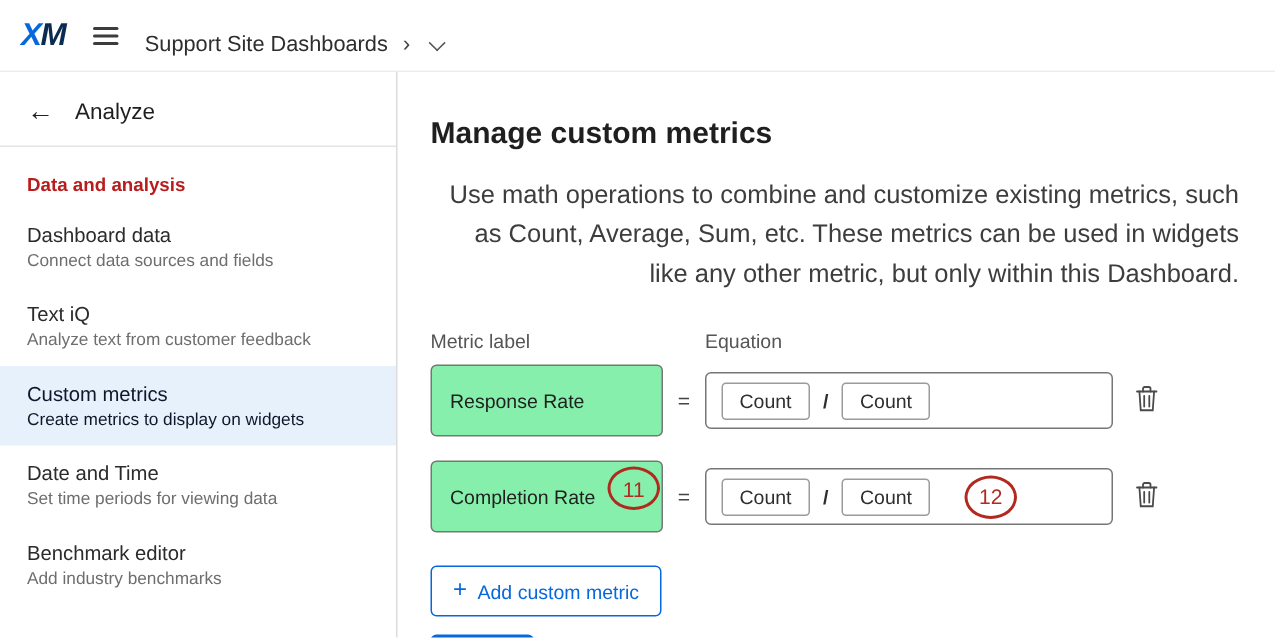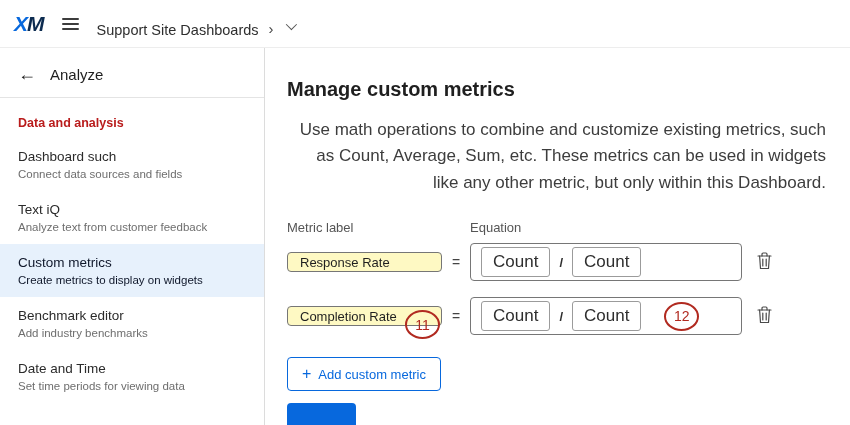--- a/index.html
+++ b/index.html
@@ -14,21 +14,21 @@
   .topbar {
     height:48px; display:flex; align-items:center;
     padding:0 14px; gap:16px; border-bottom:1px solid #ededed;
     background:#fff;
   }
   .logo { font-weight:800; font-size:21px; font-style:italic; letter-spacing:-1px; cursor:pointer; }
   .logo .lx { color:#0768DD; }
   .logo .lm { color:#0C2B50; }
   .hamburger { display:flex; flex-direction:column; gap:3px; cursor:pointer; padding:4px 2px; }
   .hamburger i { display:block; width:17px; height:2px; background:#3c3c3c; border-radius:1px; }
-  .breadcrumb { display:flex; gap:10px; font-size:14.5px; color:#2e2e2e;margin-top:13px; }
+  .breadcrumb { display:flex; align-items:center; gap:10px; font-size:14.5px; color:#2e2e2e;margin-top:13px; }
   .crumb { cursor:pointer; }
   .chev-right { color:#444; font-size:15px; line-height:1; transform:translateY(-1px); }
   .caret-down {
     width:8px; height:8px; border-right:1.6px solid #555; border-bottom:1.6px solid #555;
     transform:rotate(45deg) translateY(-2px); margin-left:2px; cursor:pointer;
   }
 
   
   .app { display:flex; height:385px; }
 
@@ -51,31 +51,31 @@
   .main { flex:1; padding:18px 24px 0 22px; }
   .page-title { font-size:20px; font-weight:bold; color:#1f1f1f; margin:12px 0 16px; }
   .desc { font-size:17px; color:#3d3d3d; line-height:1.55; max-width:558px; margin:0 0 24px;text-align:right; }
 
   .grid-cols { display:grid; grid-template-columns:155px 28px 272px 44px; align-items:center; }
   .col-headers { font-size:13px; color:#555; margin-bottom:8px; }
   .col-headers .c3 { grid-column:3; }
 
   .metric-row { margin-bottom:16px; }
   .label-box {
-    position:relative; height:20px; border:1px solid #767676; border-radius:4px;
-    display:flex; align-items:center; padding:0 12px; font-size:13px; color:#1f1f1f; background:#fef9c3;
+    position:relative; height:48px; border:1px solid #767676; border-radius:4px;
+    display:flex; align-items:center; padding:0 12px; font-size:13px; color:#1f1f1f; background:#86efac;
   }
   .eq { text-align:center; font-size:14px; color:#444; }
   .equation-box {
     height:38px; border:1px solid #767676; border-radius:4px;
     display:flex; align-items:center; padding:0 10px; gap:9px; background:#fff;
   }
   .chip {
     border:1px solid #9b9b9b; border-radius:3px; background:#fff;
-    padding:4px 11px; font-size:17px; color:#2e2e2e; cursor:pointer;
+    padding:4px 11px; font-size:13px; color:#2e2e2e; cursor:pointer;
     font-family:"Liberation Sans", sans-serif;
   }
   .slash { font-size:13px; font-weight:bold; color:#2e2e2e; }
   .trash-btn { justify-self:center; background:none; border:none; padding:4px; cursor:pointer; }
 
   .badge {
     width:35px; height:29px; border:2px solid #B12A20; border-radius:50%;
     display:flex; align-items:center; justify-content:center;
     color:#B12A20; font-size:14px; flex:0 0 auto;
   }
@@ -117,38 +117,38 @@
 <div class="app">
 
   <aside class="sidebar">
     <div class="settings-row">
       <span class="back-arrow">←</span>
       <span>Analyze</span>
     </div>
     <div class="section-header">Data and analysis</div>
 
     <div class="nav-item">
-      <div class="t">Dashboard such</div>
+      <div class="t">Dashboard data</div>
       <div class="s">Connect data sources and fields</div>
     </div>
     <div class="nav-item">
       <div class="t">Text iQ</div>
       <div class="s">Analyze text from customer feedback</div>
     </div>
     <div class="nav-item selected">
       <div class="t">Custom metrics</div>
       <div class="s">Create metrics to display on widgets</div>
     </div>
     <div class="nav-item">
+      <div class="t">Date and Time</div>
+      <div class="s">Set time periods for viewing data</div>
+    </div>
+    <div class="nav-item">
       <div class="t">Benchmark editor</div>
       <div class="s">Add industry benchmarks</div>
-    </div>
-    <div class="nav-item">
-      <div class="t">Date and Time</div>
-      <div class="s">Set time periods for viewing data</div>
     </div>
   </aside>
 
   <main class="main">
     <h1 class="page-title">Manage custom metrics</h1>
     <p class="desc">Use math operations to combine and customize existing metrics, such as Count, Average, Sum, etc. These metrics can be used in widgets like any other metric, but only within this Dashboard.</p>
 
     <div class="grid-cols col-headers">
       <div class="c1">Metric label</div>
       <div class="c3">Equation</div>

